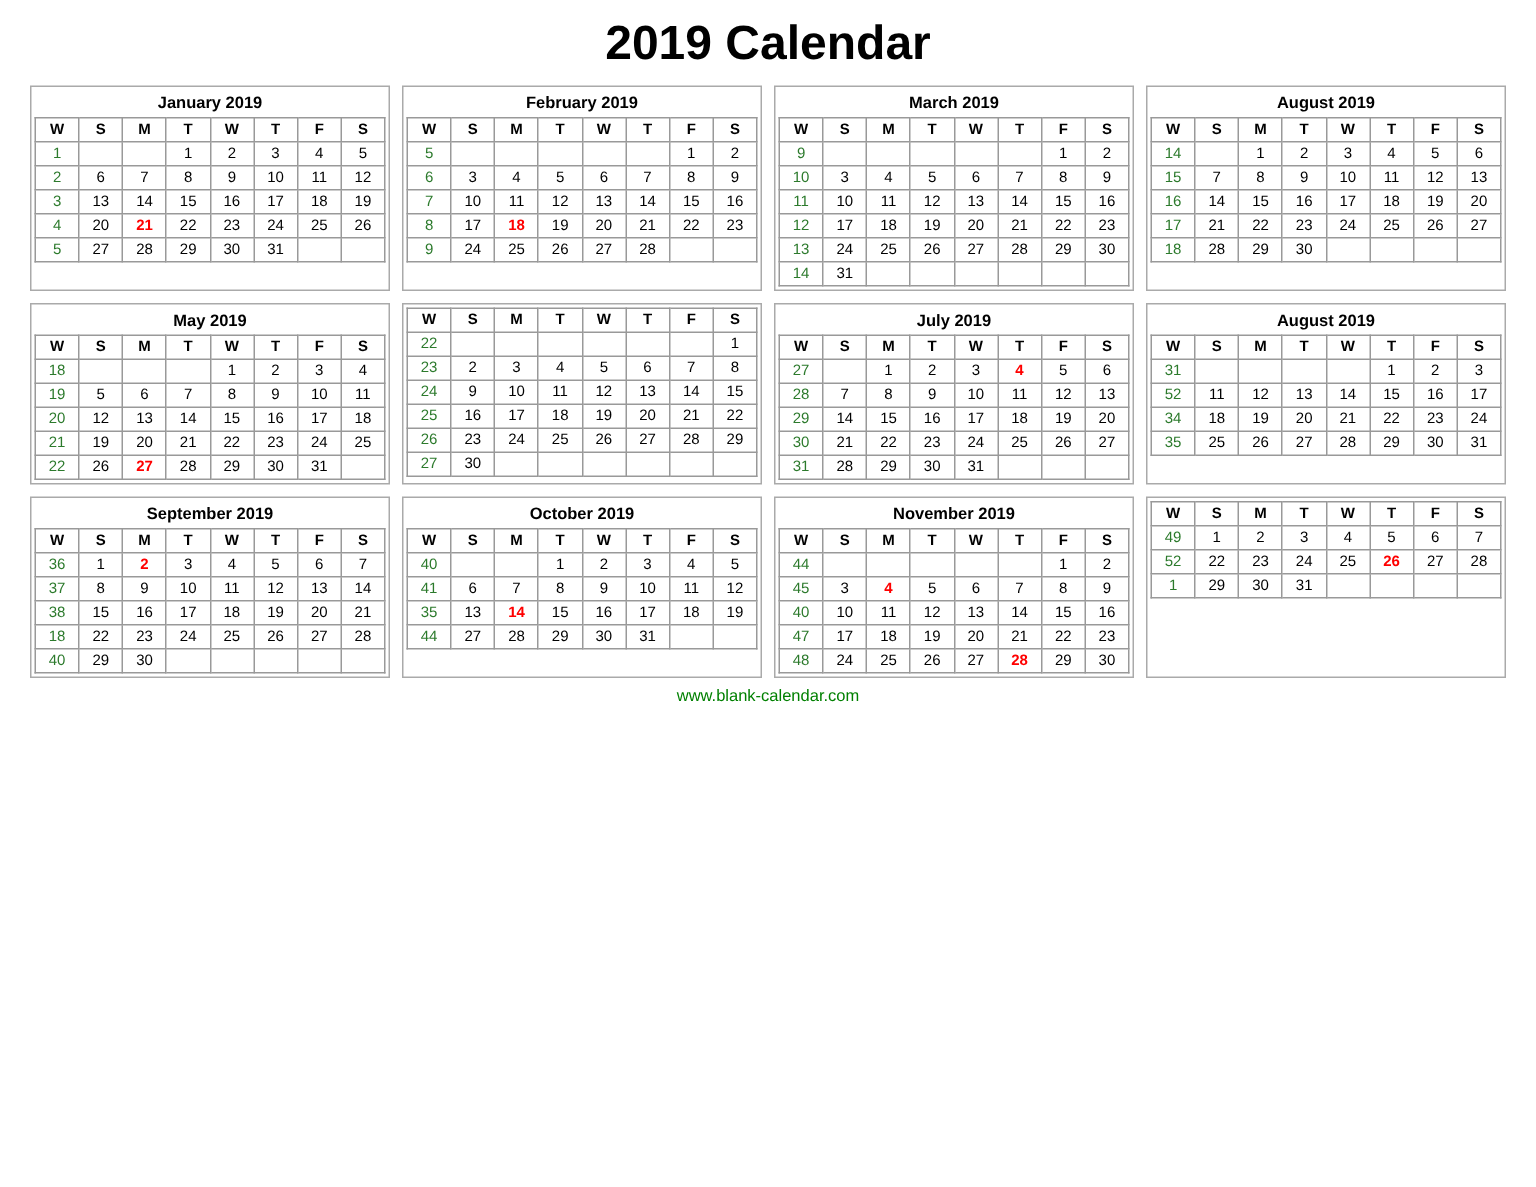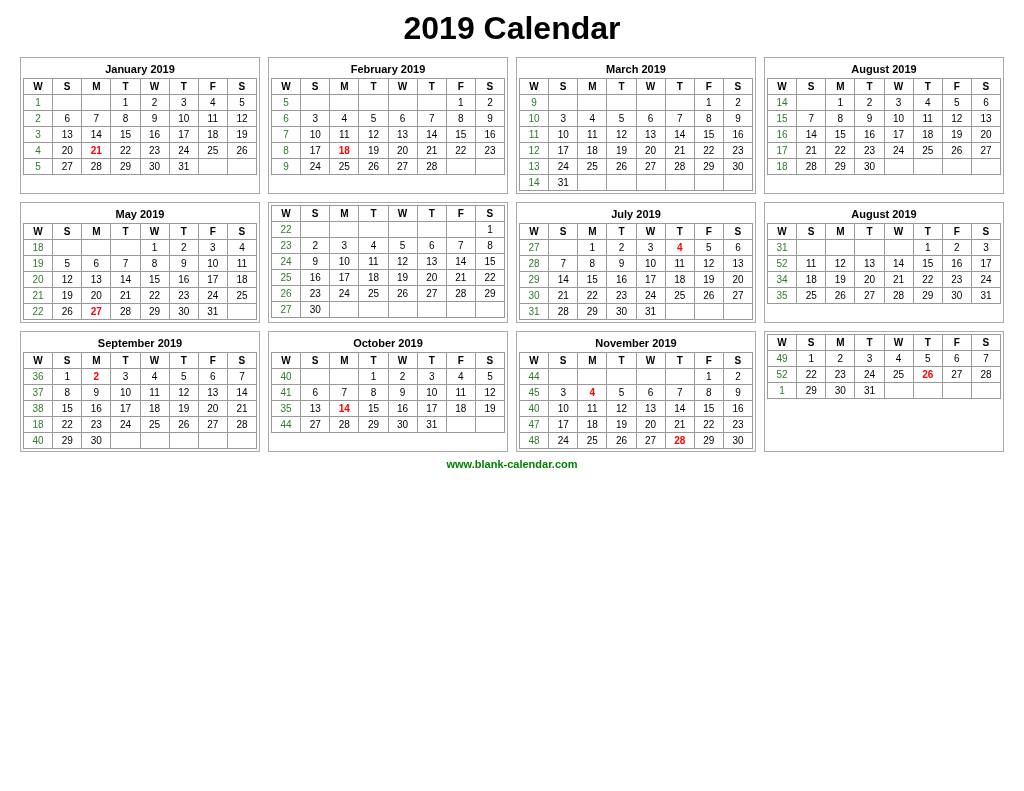--- a/index.html
+++ b/index.html
@@ -60,21 +60,20 @@
     }
     .month-table td.red-day {
       color: red;
       font-weight: bold;
     }
     .footer {
       margin-top: 6px;
       font-size: 11px;
       color: green;
       text-decoration: none;
-      font-weight: bold;
     }
     .month-wrapper {
       border: 1px solid #aaa;
       padding: 2px;
     }
   </style>
 </head>
 <body>
 
 <h1>2019 Calendar</h1>

